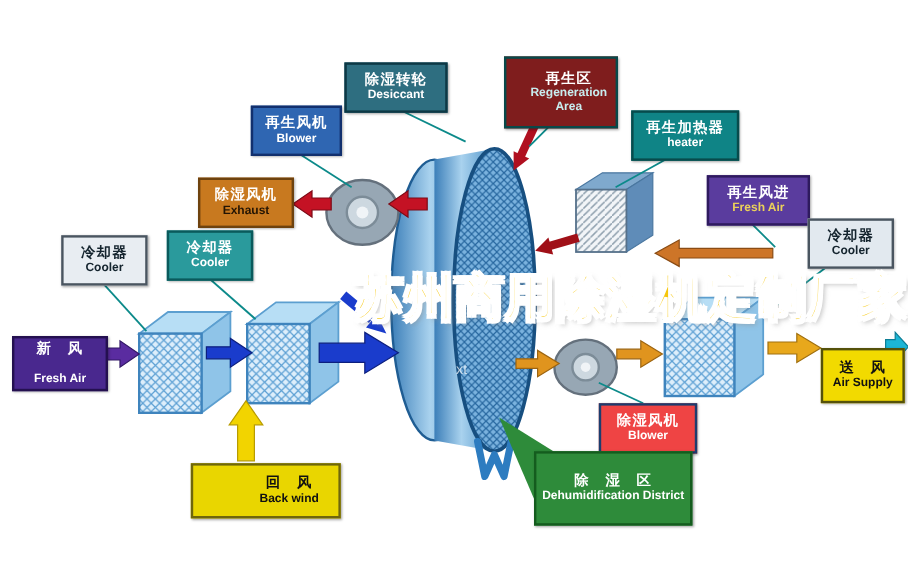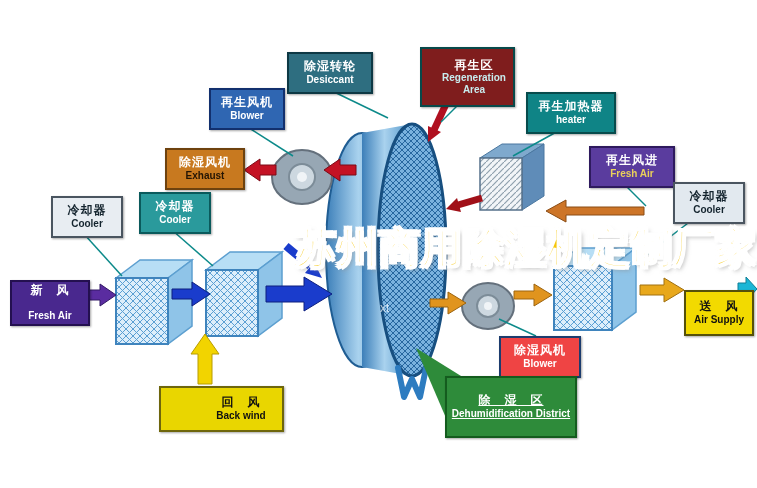--- a/index.html
+++ b/index.html
@@ -26,21 +26,21 @@
   #lb-exhaust .en{color:#241504;}
   #lb-regen-fresh{left:589px;top:146px;width:82px;height:38px;background:#5a3c9e;border-color:#2e1a5e;color:#fff;}
   #lb-regen-fresh .en{color:#ead05a;}
   #lb-cooler-left{left:51px;top:196px;width:68px;height:38px;background:#e8edf2;border-color:#4a5560;color:#14242e;}
   #lb-cooler-mid{left:139px;top:192px;width:68px;height:38px;background:#2a9a9c;border-color:#0a5a5c;color:#fff;}
   #lb-cooler-right{left:673px;top:182px;width:68px;height:38px;background:#e2e9ef;border-color:#4a5560;color:#14242e;}
   #lb-fresh-in{left:10px;top:280px;width:76px;height:42px;background:#49288e;border-color:#241050;color:#fff;gap:12px;}
   #lb-air-supply{left:684px;top:270px;width:66px;height:42px;background:#f2da00;border-color:#55510a;color:#111;margin-top:20px;}
   #lb-back-wind{left:159px;top:386px;width:82px;height:42px;background:#e9d600;border-color:#6e660c;color:#111;padding-left:39px;}
   #lb-dehumid-blower{left:499px;top:336px;width:78px;height:38px;background:#ef4444;border-color:#1c3c6e;color:#fff;}
-  #lb-dehumid-district{left:445px;top:376px;width:128px;height:58px;background:#2e8b3a;border-color:#145c1e;color:#fff;text-decoration:underline;}
+  #lb-dehumid-district{left:445px;top:376px;width:128px;height:58px;background:#2e8b3a;border-color:#145c1e;color:#fff;}
   #lb-dehumid-district .en{font-size:10px;}
   
   .title-overlay{
     position:absolute;left:0;right:0;top:221px;z-index:30;text-align:right;
     font-size:41px;font-weight:bold;letter-spacing:1px;white-space:nowrap;
     color:#f6c60a;
     -webkit-text-stroke:1.5px #ffffff;
     text-shadow:
       -2px -2px 0 #fff, 2px -2px 0 #fff, -2px 2px 0 #fff, 2px 2px 0 #fff,
       3px 3px 4px rgba(140,140,140,.55);

